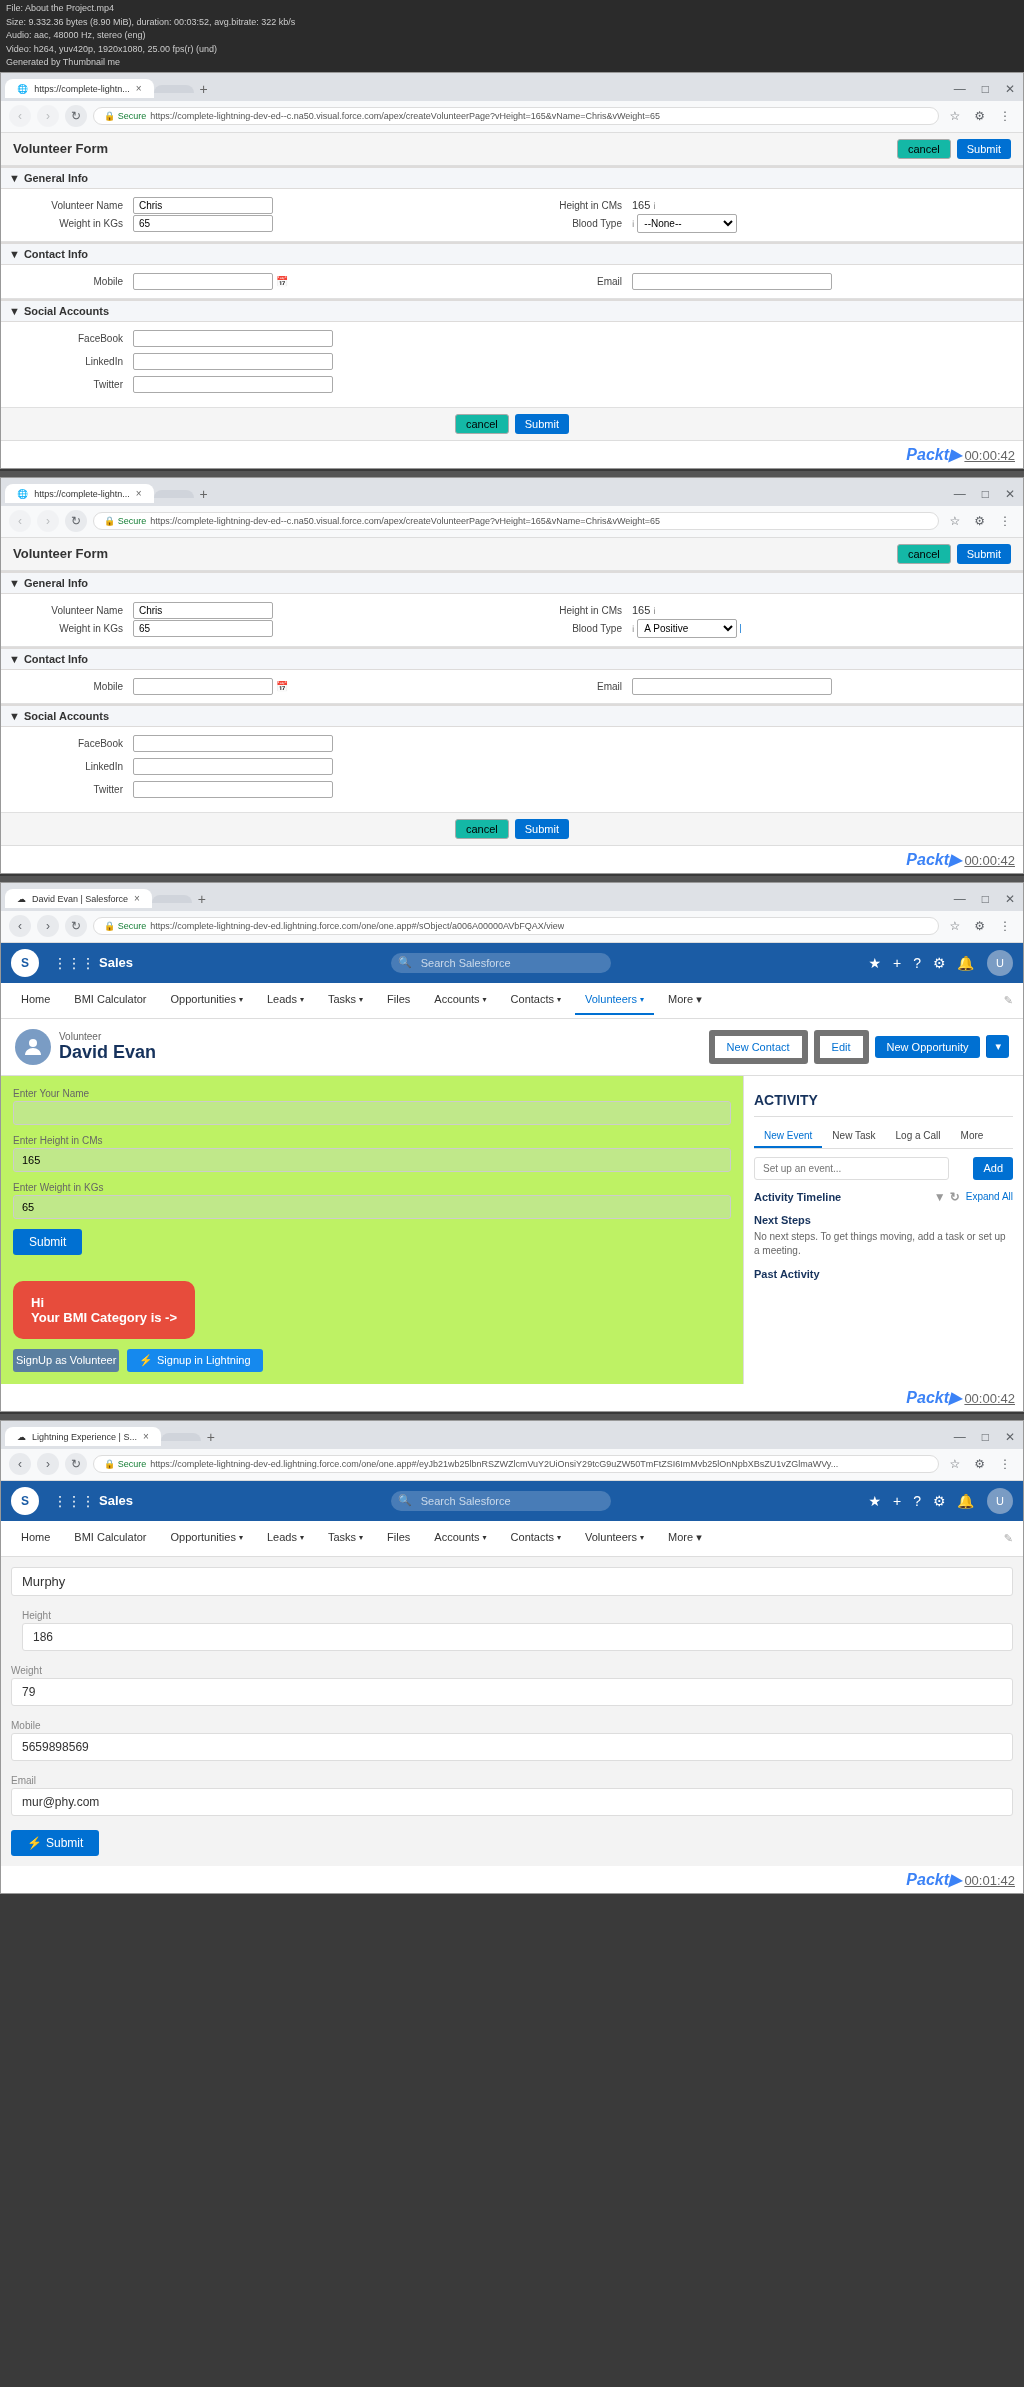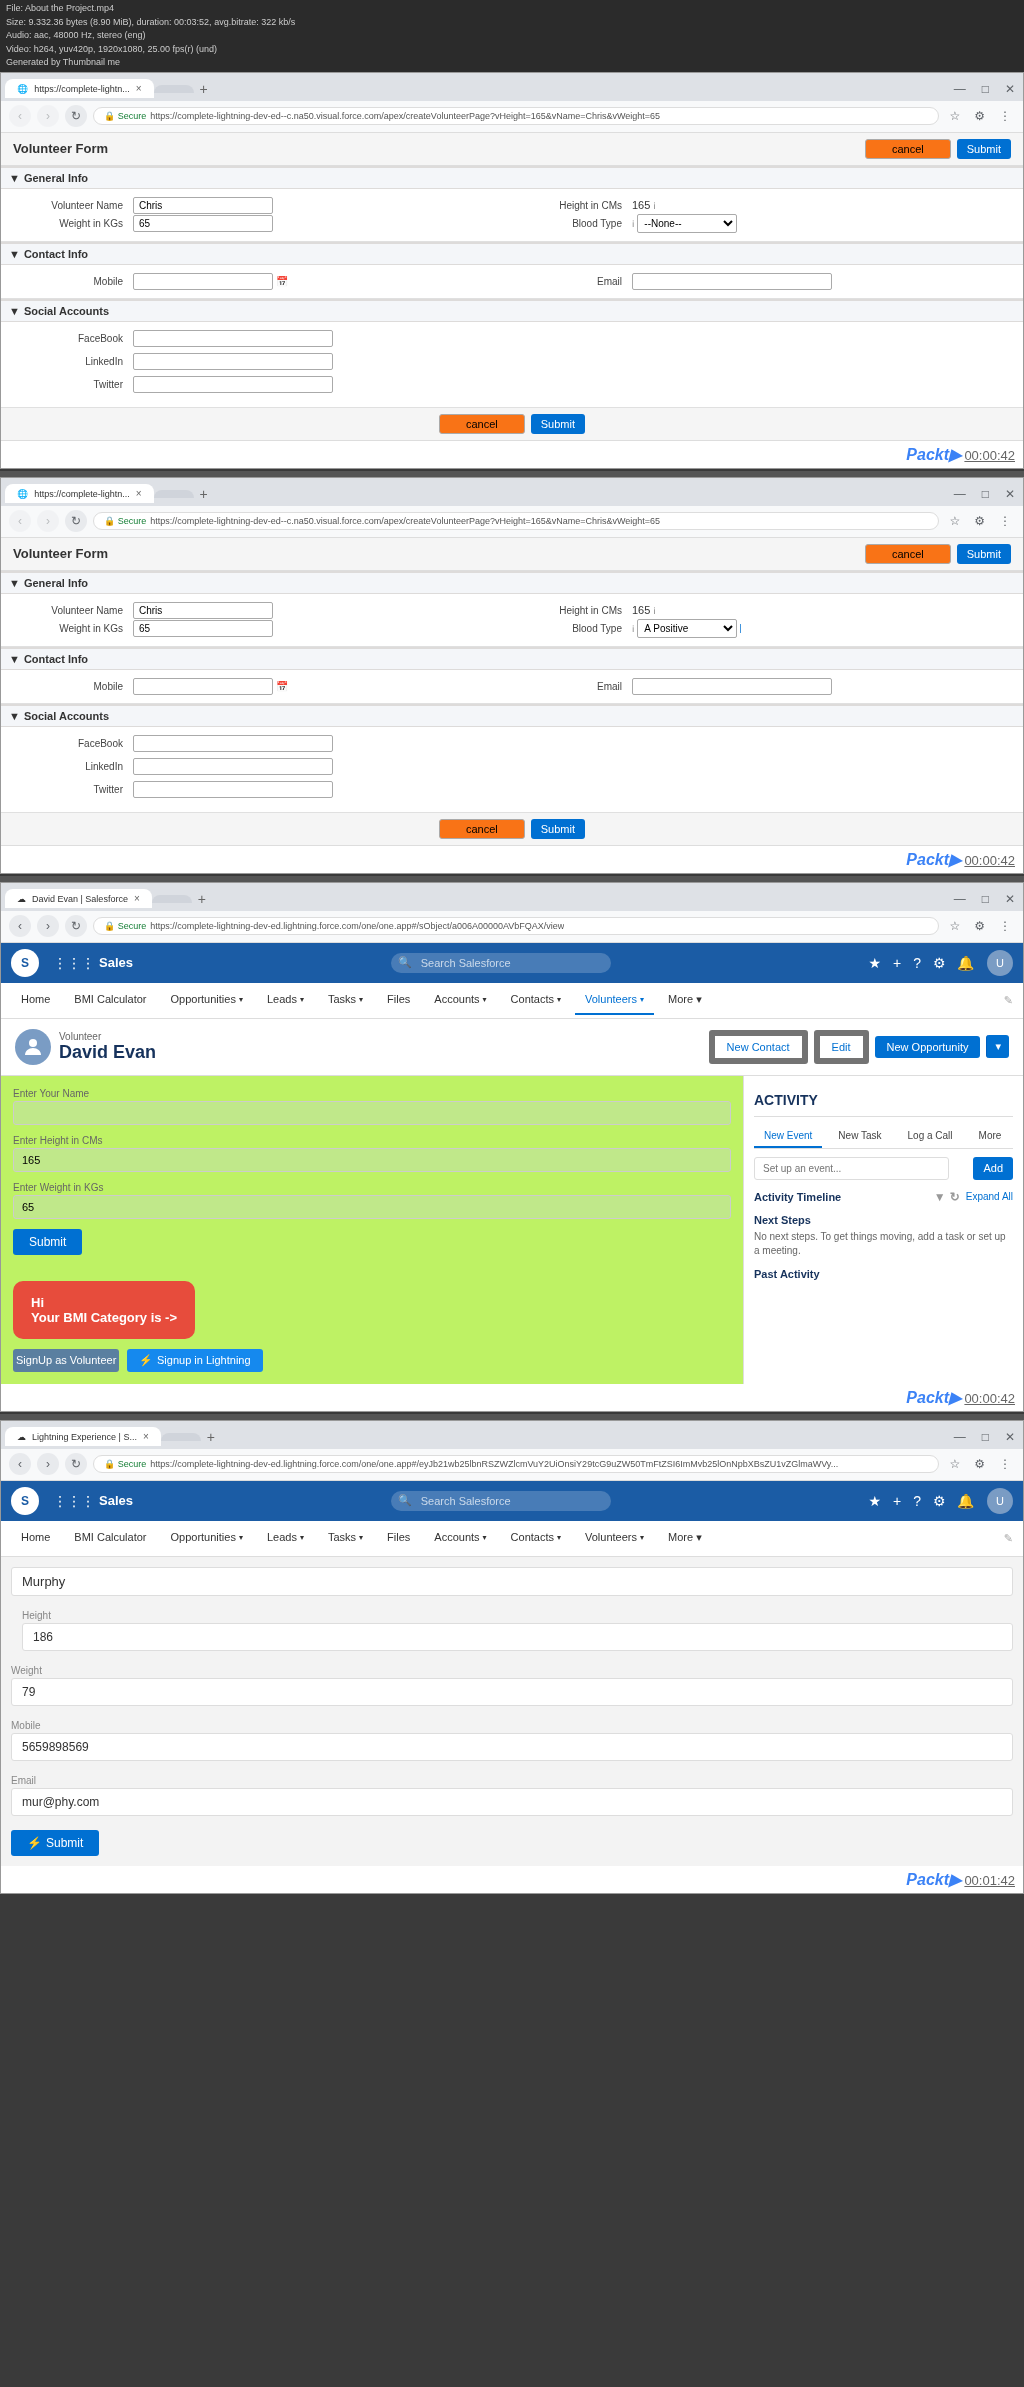--- a/index.html
+++ b/index.html
@@ -22,21 +22,21 @@
     
     .file-info { background: #2b2b2b; color: #ccc; font-size: 9px; padding: 2px 6px; line-height: 1.5; }
 
     
     .page-section { background: #fff; padding: 0; }
 
     
     .vol-form-header { display: flex; align-items: center; justify-content: space-between; padding: 6px 12px; background: #f5f5f5; border-bottom: 1px solid #ddd; }
     .vol-form-title { font-size: 13px; font-weight: bold; }
     .vol-form-btns { display: flex; gap: 6px; }
-    .btn-cancel { background: #f97316; border: 1px solid #aaa; border-radius: 3px; padding: 3px 26px; cursor: pointer; font-size: 11px; }
+    .btn-cancel { background: #14b8a6; border: 1px solid #aaa; border-radius: 3px; padding: 3px 10px; cursor: pointer; font-size: 11px; }
     .btn-submit { background: #0070d2; color: #fff; border: none; border-radius: 3px; padding: 3px 10px; cursor: pointer; font-size: 11px; }
 
     .section-header { background: #f4f6f9; border-top: 2px solid #dddbda; border-bottom: 1px solid #dddbda; padding: 4px 8px; font-size: 11px; font-weight: bold; cursor: pointer; display: flex; align-items: center; gap: 4px; }
     .section-body { padding: 8px 12px; border-bottom: 1px solid #e0e0e0; }
     .form-row { display: flex; align-items: center; margin-bottom: 6px; }
     .form-label { width: 120px; text-align: right; padding-right: 10px; color: #444; font-size: 10px; }
     .form-input { border: 1px solid #aaa; border-radius: 2px; padding: 2px 5px; font-size: 10px; width: 140px; background: #fff; }
     .form-input-wide { width: 200px; }
     .form-row-half { flex: 1; display: flex; align-items: center; }
     .two-col { display: flex; }
@@ -83,21 +83,21 @@
     .input-group { margin-bottom: 10px; }
     .input-label { font-size: 10px; color: #666; margin-bottom: 2px; }
     .input-field { background: rgba(255,255,255,0.5); border: 1px solid #ccc; border-radius: 3px; padding: 5px 8px; font-size: 11px; width: 100%; }
 
     .submit-btn { background: #0070d2; color: #fff; border: none; border-radius: 3px; padding: 6px 16px; cursor: pointer; font-size: 12px; }
 
     .bmi-result { background: #e74c3c; border-radius: 10px; padding: 14px 18px; margin-top: 14px; color: #fff; font-size: 13px; font-weight: bold; display: inline-block; min-width: 160px; }
 
     
     .activity-title { font-size: 14px; font-weight: bold; color: #16325c; padding: 6px 0 8px; border-bottom: 1px solid #ddd; }
-    .activity-tabs { display: flex; gap: 6px; border-bottom: 1px solid #ddd; margin: 8px 0; }
+    .activity-tabs { display: flex; gap: 0; border-bottom: 1px solid #ddd; margin: 8px 0; }
     .activity-tab { padding: 5px 10px; font-size: 10px; color: #444; cursor: pointer; border-bottom: 2px solid transparent; }
     .activity-tab.active { color: #0070d2; border-bottom: 2px solid #0070d2; }
     .set-up-event { display: flex; gap: 24px; margin: 6px 0; }
     .set-up-input { flex: 1; border: 1px solid #ddd; border-radius: 3px; padding: 5px 8px; font-size: 10px; color: #999; }
     .add-btn { background: #0070d2; color: #fff; border: none; border-radius: 3px; padding: 5px 10px; cursor: pointer; font-size: 11px; }
     .activity-section-title { font-size: 11px; font-weight: bold; color: #16325c; margin: 10px 0 4px; display: flex; align-items: center; justify-content: space-between; }
     .activity-icons { display: flex; gap: 4px; color: #999; font-size: 12px; }
     .expand-all-btn { font-size: 10px; color: #0070d2; background: none; border: none; cursor: pointer; }
     .next-steps-text { font-size: 10px; color: #666; line-height: 1.4; }
     .past-activity-title { font-size: 11px; font-weight: bold; color: #16325c; margin-top: 10px; }

